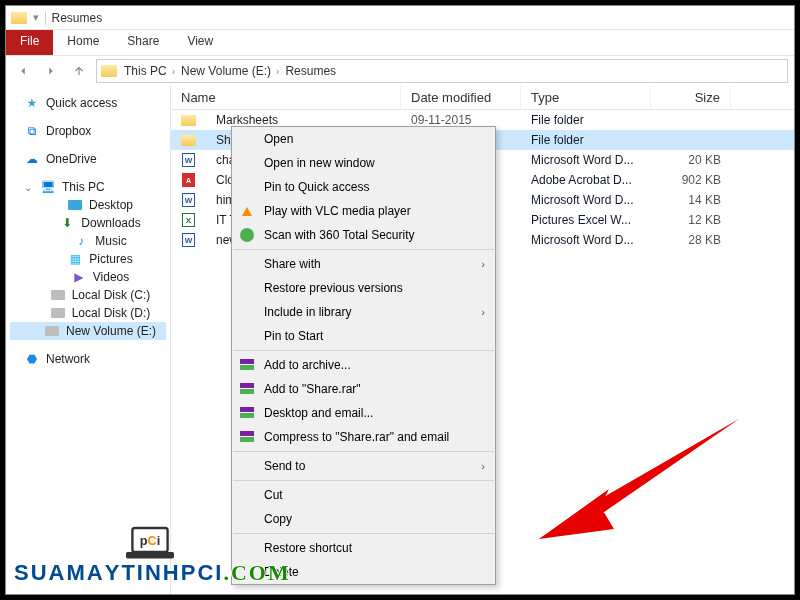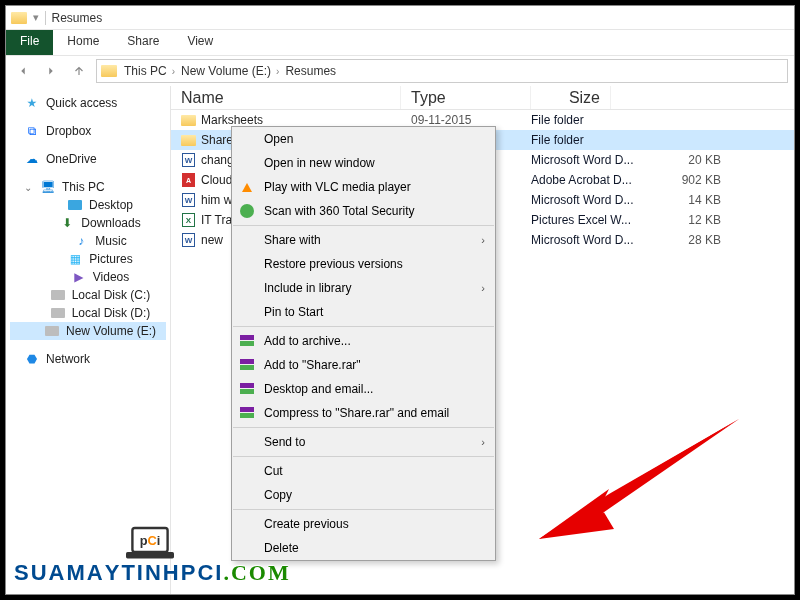--- a/index.html
+++ b/index.html
@@ -6,21 +6,21 @@
     body { font-family: "Segoe UI", Tahoma, sans-serif; font-size: 12px; background: #000; width: 800px; height: 600px; overflow: hidden; position: relative; }
     .frame { position: absolute; top: 5px; left: 5px; right: 5px; bottom: 5px; background: #fff; border: 1px solid #888; }
     
     .titlebar { height: 24px; background: #fff; border-bottom: 1px solid #e5e5e5; display: flex; align-items: center; padding: 0 5px; }
     .titlebar .folder-ico { width: 16px; height: 12px; background: linear-gradient(#ffe9a6, #f7c95c); border-radius: 1px; margin-right: 6px; }
     .titlebar .bar-sep { width: 1px; height: 14px; background: #ccc; margin: 0 6px; }
     .titlebar .title-text { font-size: 12px; color: #333; }
 
     .ribbon-tabs { height: 26px; display: flex; align-items: stretch; background: #fff; border-bottom: 1px solid #e5e5e5; }
     .ribbon-tabs .tab { padding: 4px 14px; font-size: 12px; color: #333; cursor: pointer; }
-    .ribbon-tabs .tab.file { background: #14532d; color: #fff; }
+    .ribbon-tabs .tab.file { background: #b91c1c; color: #fff; }
 
     .addrbar { height: 30px; display: flex; align-items: center; padding: 3px 6px; gap: 6px; }
     .navbtn { width: 22px; height: 22px; border-radius: 2px; display: flex; align-items: center; justify-content: center; color: #888; cursor: pointer; }
     .navbtn svg { width: 14px; height: 14px; }
     .address-box { flex: 1; height: 24px; border: 1px solid #ccc; display: flex; align-items: center; padding: 0 4px; font-size: 12px; }
     .crumb { display: flex; align-items: center; gap: 5px; color: #333; padding: 0 3px; }
     .crumb .sep { color: #888; font-size: 10px; }
     .addr-icon { width: 16px; height: 12px; background: linear-gradient(#ffe9a6, #f7c95c); border-radius: 1px; margin-right: 4px; }
 
     .content { display: flex; height: calc(100% - 80px); }
@@ -38,30 +38,30 @@
     .ico-docs { background: #fff; border: 1px solid #888; width: 11px; height: 13px; }
     .ico-dl { color: #2e7d32; }
     .ico-music { color: #1e88e5; }
     .ico-pics { color: #29b6f6; }
     .ico-videos { color: #7e57c2; }
     .ico-disk { width: 14px; height: 10px; background: #bdbdbd; border-radius: 1px; }
     .ico-net { color: #1e88e5; }
     .expander { font-size: 10px; color: #777; width: 10px; display: inline-block; }
 
     .main { flex: 1; overflow: hidden; position: relative; }
-    .columns { display: flex; border-bottom: 1px solid #e5e5e5; height: 24px; align-items: center; font-size: 16px; color: #333; }
+    .columns { display: flex; border-bottom: 1px solid #e5e5e5; height: 24px; align-items: center; font-size: 13px; color: #333; }
     .col { padding: 0 10px; border-right: 1px solid #f0f0f0; height: 100%; display: flex; align-items: center; }
     .col.name { width: 230px; }
     .col.date { width: 120px; }
     .col.type { width: 130px; }
     .col.size { width: 80px; text-align: right; justify-content: flex-end; }
 
     .row { display: flex; height: 20px; align-items: center; font-size: 12px; color: #222; }
     .row.selected { background: #cce8ff; }
-    .row .cell { padding: 0 10px; display: flex; align-items: center; gap: 5px; }
+    .row .cell { padding: 0 10px; display: flex; align-items: center; gap: 20px; }
     .row .cell.name { width: 230px; }
     .row .cell.date { width: 120px; color: #555; }
     .row .cell.type { width: 130px; color: #0f172a; white-space: nowrap; overflow: hidden; }
     .row .cell.size { width: 80px; text-align: right; justify-content: flex-end; color: #555; }
     .file-ico { width: 15px; height: 14px; display: inline-flex; align-items: center; justify-content: center; flex-shrink: 0; }
     .ico-folder { background: linear-gradient(#ffe9a6, #f7c95c); border-radius: 1px; width: 15px; height: 11px; }
     .ico-word { width: 13px; height: 14px; border: 1px solid #2b579a; display: flex; align-items: center; justify-content: center; color: #2b579a; font-size: 8px; font-weight: bold; }
     .ico-pdf { width: 13px; height: 14px; background: #d32f2f; display: flex; align-items: center; justify-content: center; color: #fff; font-size: 7px; font-weight: bold; }
     .ico-excel { width: 13px; height: 14px; border: 1px solid #217346; display: flex; align-items: center; justify-content: center; color: #217346; font-size: 8px; font-weight: bold; }
 
@@ -207,20 +207,21 @@
         <div class="nav-item">
             <span class="nav-ico ico-net">⬣</span>
             <span>Network</span>
           </div>
       </div>
     </div>
 
     <div class="main">
       <div class="columns">
         <div class="col name">Name</div>
+        <div class="col date">Date modified</div>
         <div class="col type">Type</div>
         <div class="col size">Size</div>
       </div>
       <div id="file-rows">
           <div class="row">
             <div class="cell name">
               <span class="file-ico">
                 <span class="ico-folder"></span>
               </span>
               <span>Marksheets</span>
@@ -300,20 +301,23 @@
   </div>
 
   <div class="context-menu">
     <div class="cm-item">
         <span>Open</span>
       </div>
     <div class="cm-item">
         <span>Open in new window</span>
       </div>
     <div class="cm-item">
+        <span>Pin to Quick access</span>
+      </div>
+    <div class="cm-item">
         <span class="cm-icon">
           <span class="vlc"></span>
         </span>
         <span>Play with VLC media player</span>
       </div>
     <div class="cm-item">
         <span class="cm-icon">
           <span class="shield360"></span>
         </span>
         <span>Scan with 360 Total Security</span>
@@ -365,21 +369,21 @@
       </div>
     <div class="cm-sep"></div>
     <div class="cm-item">
         <span>Cut</span>
       </div>
     <div class="cm-item">
         <span>Copy</span>
       </div>
     <div class="cm-sep"></div>
     <div class="cm-item">
-        <span>Create previous</span>
+        <span>Restore shortcut</span>
       </div>
     <div class="cm-item">
         <span>Delete</span>
       </div>
 
   </div>
 
   <svg class="red-arrow" viewBox="0 0 200 120">
     <polygon fill="#e60000" points="200,0 55,100 70,70 0,120 75,110 60,85"></polygon>
     <polygon fill="#e60000" points="200,0 80,70 60,100 0,120 60,85 200,0"></polygon>

